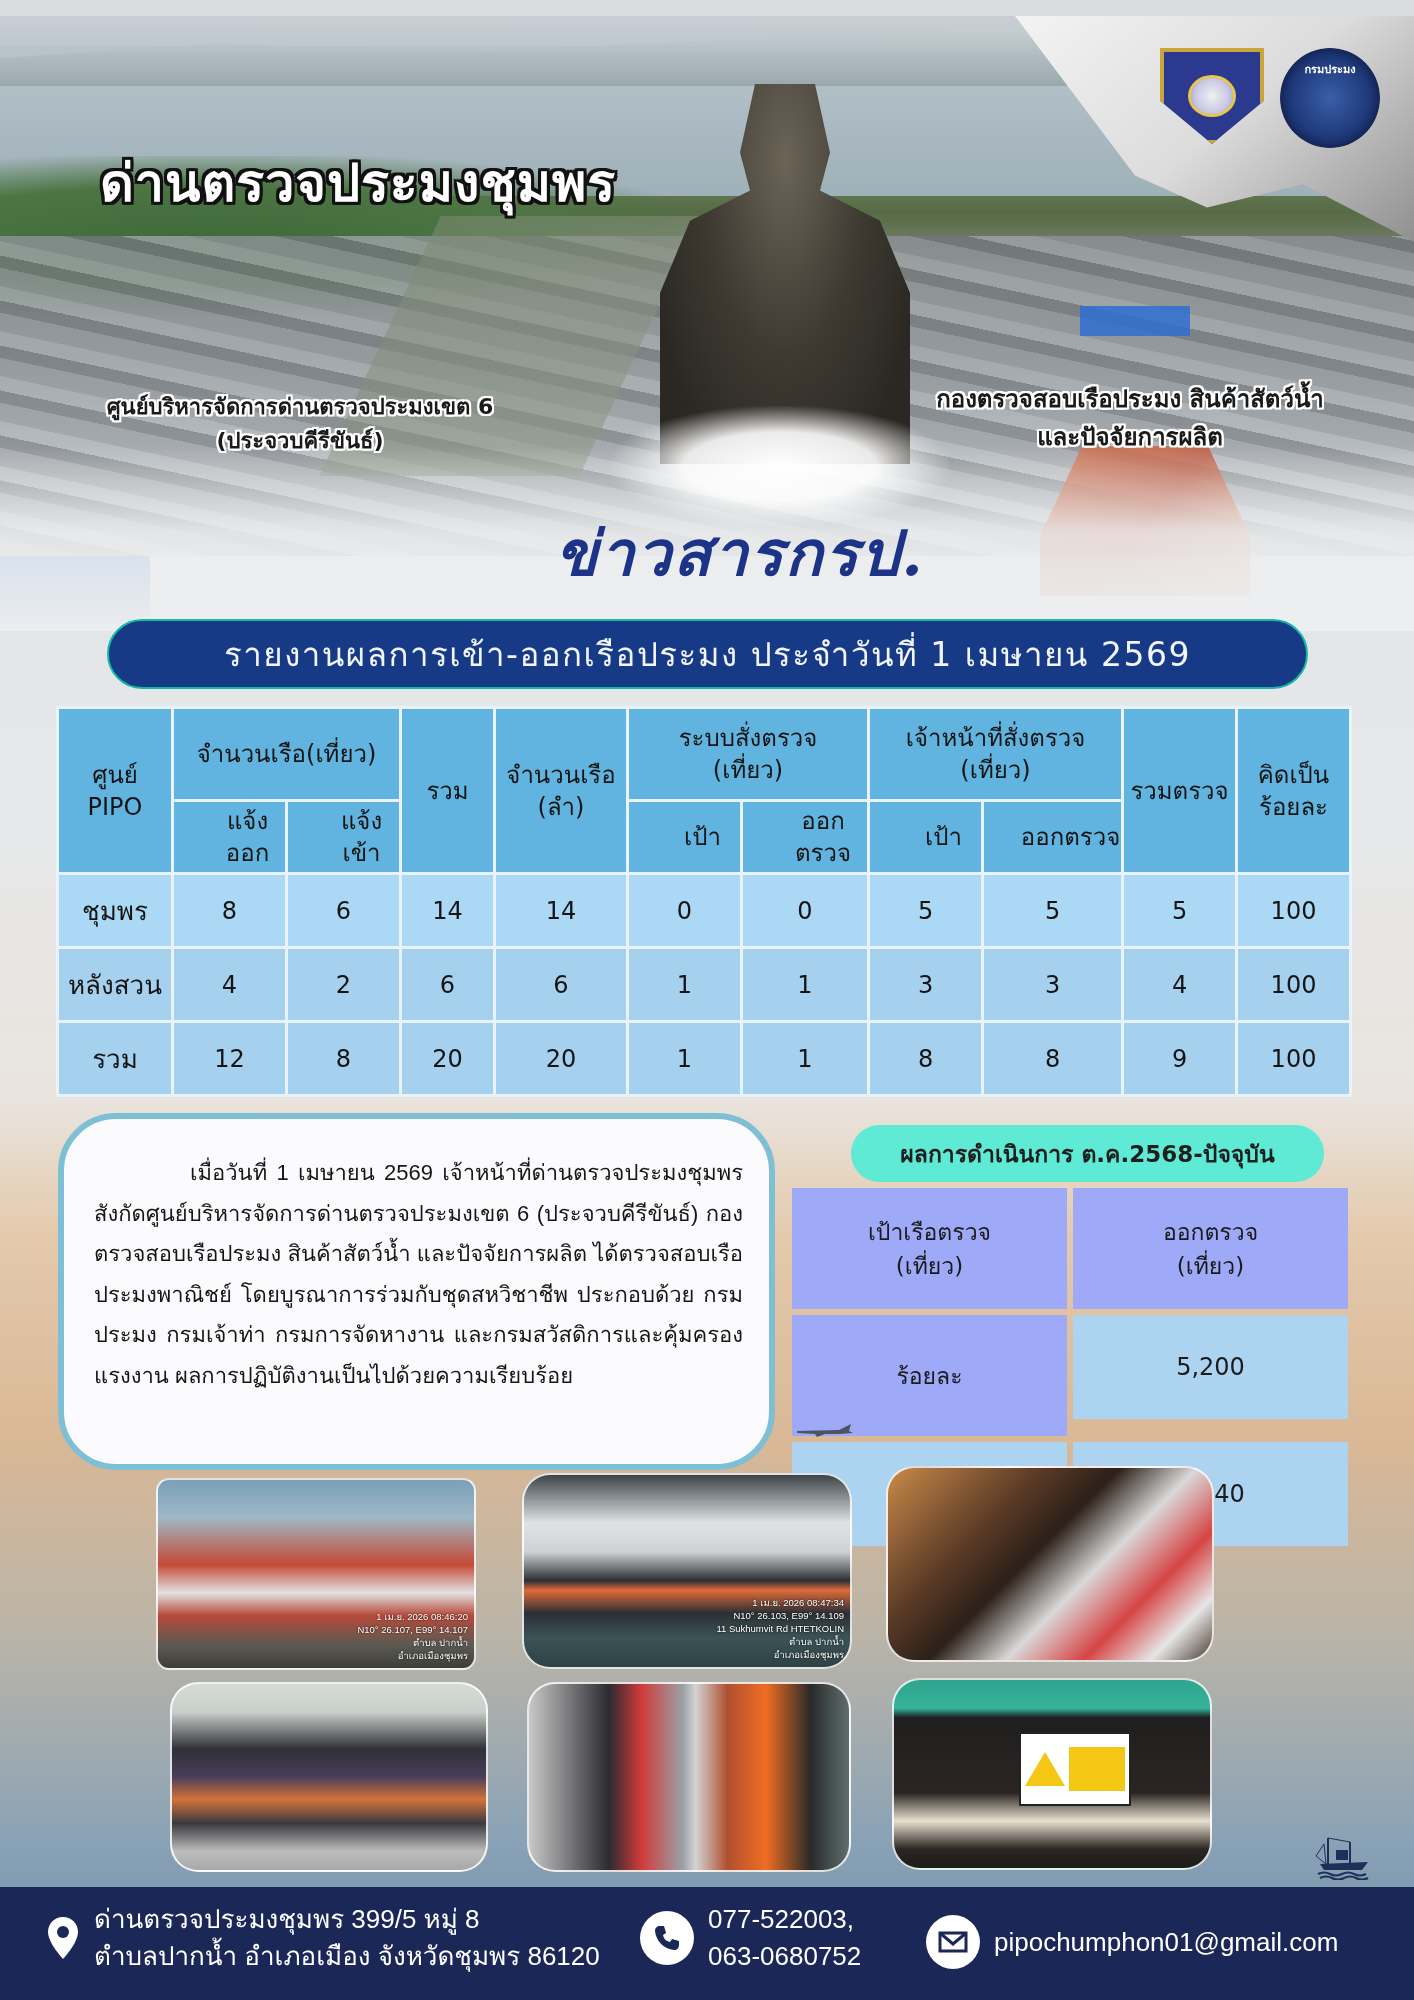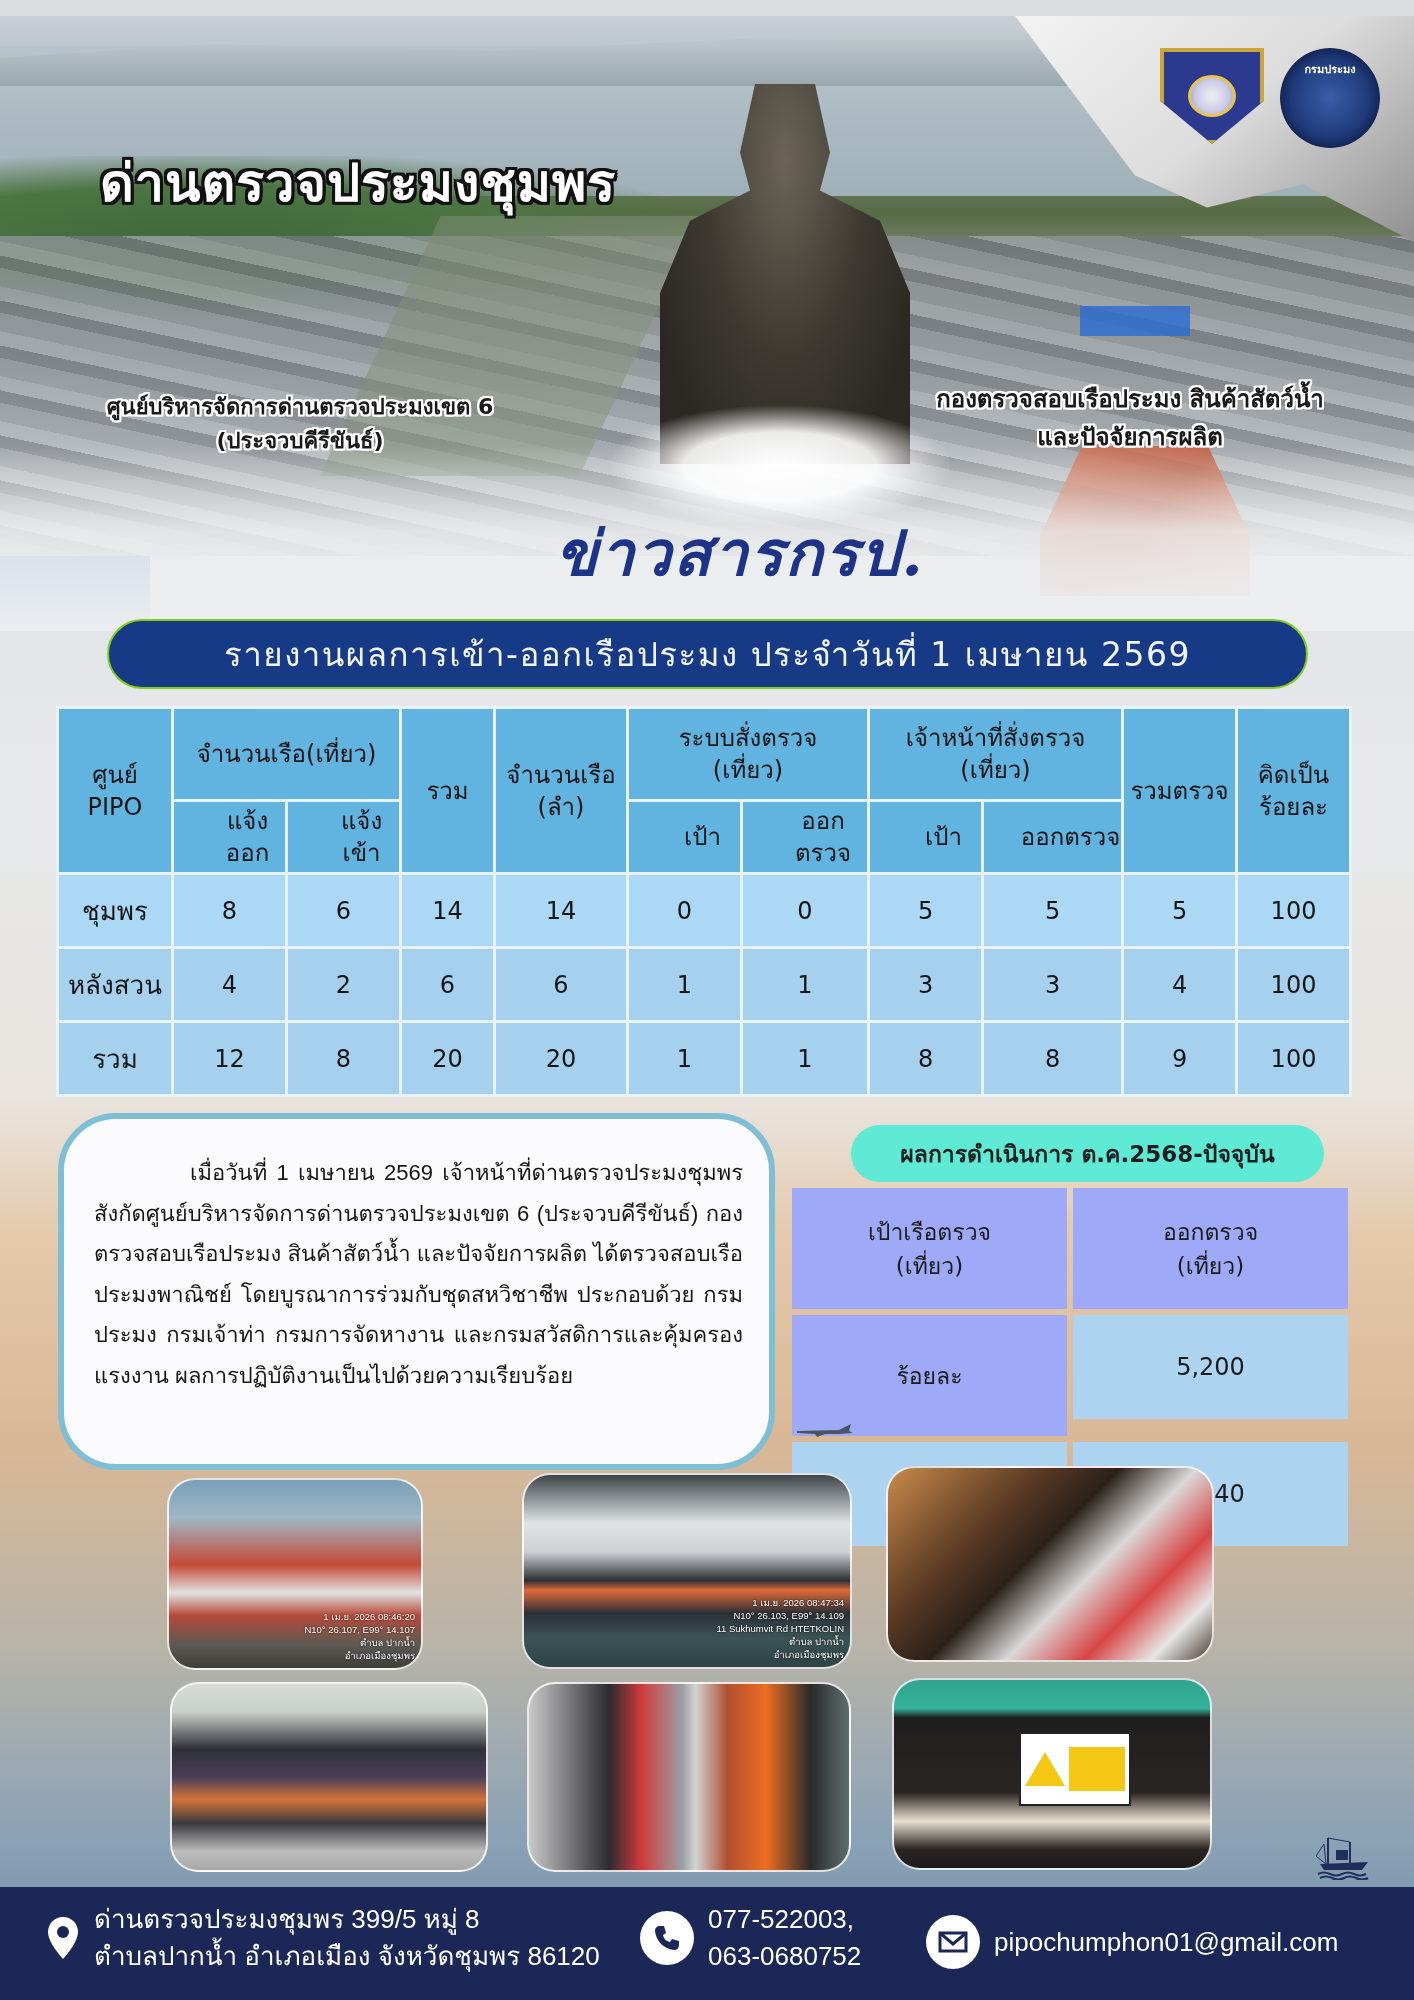--- a/index.html
+++ b/index.html
@@ -113,21 +113,21 @@
   .news-title {
     position: absolute; left: 440px; top: 488px; width: 600px;
     text-align: center; font-family: "DejaVu Serif", serif; font-style: italic; font-weight: bold;
     font-size: 62px; color: #1c3388; letter-spacing: 2px;
   }
 
   
   .report-banner {
     position: absolute; left: 107px; top: 619px; width: 1201px; height: 70px;
     background: #173a86; border-radius: 35px;
-    border: 2px solid #84cc16;
+    border: 2px solid #14b8a6;
     display: flex; align-items: center; justify-content: center;
     color: #f2f5fb; font-size: 33px; letter-spacing: 1.5px;
   }
 
   
   .main-table {
     position: absolute; left: 56px; top: 706px; width: 1288px;
     border-collapse: separate; border-spacing: 3px;
     background: #e8f3fb;
     table-layout: fixed;
@@ -188,22 +188,22 @@
   .photo {
     position: absolute; border-radius: 28px; overflow: hidden;
     border: 2px solid rgba(255,255,255,0.85);
   }
   .photo .cap {
     position: absolute; right: 6px; bottom: 6px; text-align: right;
     color: #ffffff; font-size: 9.5px; line-height: 13px;
     font-family: "Liberation Sans", sans-serif;
     text-shadow: 0 0 2px #000;
   }
-  .p1 { left: 167px; top: 1478px; width: 256px; height: 192px;
-        background: linear-gradient(180deg, #7aa0b8 0%, #9fb7c6 20%, #c54a36 45%, #e2e2e2 60%, #b74a3a 72%, #5a5a52 88%, #3e3e38 100%); }
+  .p1 { left: 156px; top: 1478px; width: 320px; height: 192px;
+        background: linear-gradient(180deg, #7aa0b8 0%, #9fb7c6 20%, #c54a36 45%, #e2e2e2 60%, #b74a3a 72%, #5a5a52 88%, #3e3e38 100%); border-radius: 13px; }
   .p2 { left: 522px; top: 1473px; width: 330px; height: 196px;
         background: linear-gradient(180deg, #3e4548 0%, #dfe3e6 25%, #cfd2d4 40%, #2b2f35 55%, #e06a3a 60%, #2b2f35 72%, #3c5356 85%, #2d4345 100%); }
   .p3 { left: 886px; top: 1466px; width: 328px; height: 196px;
         background: linear-gradient(135deg, #c98a4a 0%, #5a3a25 30%, #2b2019 45%, #d9d9d9 60%, #d64545 75%, #e6e6e6 88%, #4a3a30 100%); }
   .p4 { left: 170px; top: 1682px; width: 318px; height: 190px;
         background: linear-gradient(180deg, #d8dcd8 0%, #c9cfc9 15%, #2f3038 35%, #4a3e5a 50%, #d3733a 62%, #3a3a3f 75%, #bdbdbd 90%, #a8a8a8 100%); }
   .p5 { left: 527px; top: 1682px; width: 324px; height: 190px;
         background: linear-gradient(90deg, #c8c8c8 0%, #2b2b30 25%, #d03a3a 35%, #9aa0a6 48%, #d3d3d3 52%, #b05030 62%, #ef6d22 74%, #2a2a2a 88%, #5f6e6e 100%); }
   .p6 { left: 892px; top: 1678px; width: 320px; height: 192px;
         background: linear-gradient(180deg, #2fa48e 0%, #35b39a 15%, #1f1f1f 20%, #2a2522 60%, #e8e0d0 75%, #2a2522 90%, #1e1b19 100%); }

